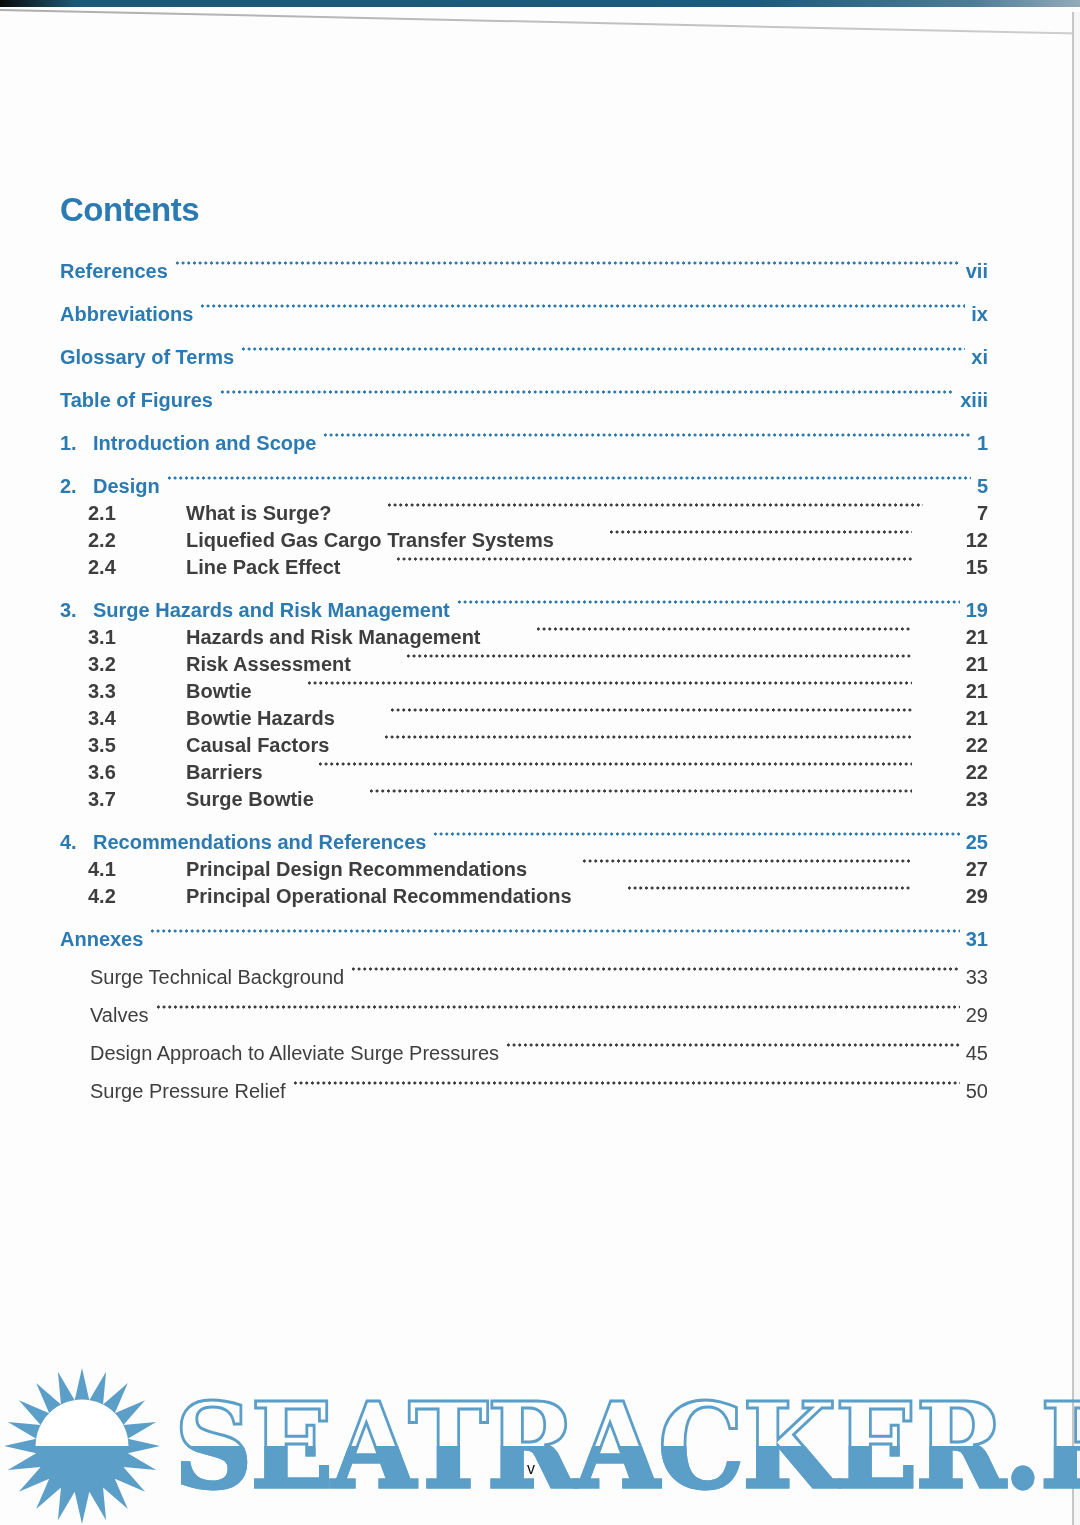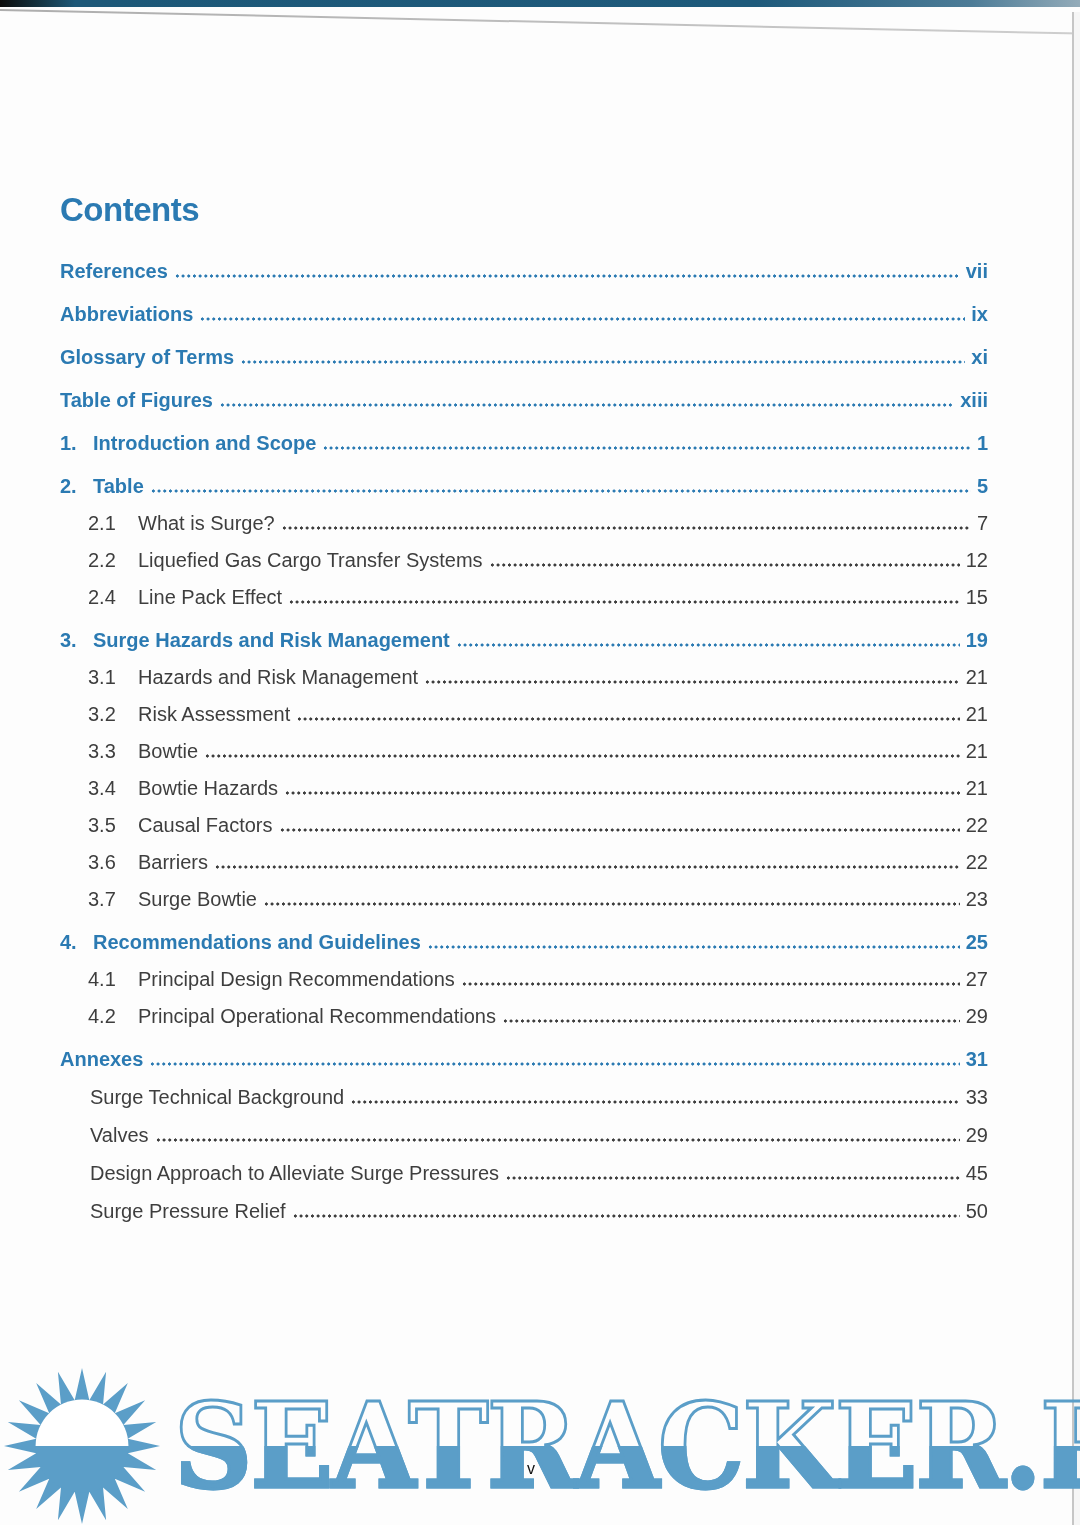--- a/index.html
+++ b/index.html
@@ -35,29 +35,29 @@
     background:#f6f6f6;
   }
 
   
   .toc { position:absolute; left:60px; top:191px; width:928px; color:var(--dark); }
   h1 {
     font-size:33px; font-weight:700; color:var(--blue);
     letter-spacing:-0.5px; margin-bottom:31px;
   }
   .row {
-    display:flex; align-items:flex-end;
+    display:flex; 
     height:22px; font-size:20px; line-height:22px; white-space:nowrap;
   }
   .front .row { color:var(--blue); font-weight:700; }
   .front .row + .row { margin-top:21px; }
   .group { margin-top:21px; }
   .row.main { color:var(--blue); font-weight:700; }
   .row.main .num { flex:0 0 33px; }
-  .row.sub { padding-left:28px; margin-top:15px; color:var(--dark); font-weight:400; }
+  .row.sub { padding-left:28px; margin-top:5px; color:var(--dark); font-weight:700;gap:48px; }
   .row.sub .num { flex:0 0 50px; }
   .row.annex-item { padding-left:30px; margin-top:16px; color:var(--dark); font-weight:400; }
   .label { flex:0 0 auto; }
   .leader {
     flex:1 1 auto; height:6px; margin:0 6px 3px 7px;
     background-image:radial-gradient(circle at 2.2px 3px, currentColor 1.45px, transparent 1.7px);
     background-size:5.7px 6px; background-repeat:repeat-x; background-position:left bottom;
   }
   .page-num { flex:0 0 auto; }
 
@@ -118,21 +118,21 @@
         <div class="row main">
           <span class="num">1.</span>
           <span class="label">Introduction and Scope</span>
           <span class="leader"></span>
           <span class="page-num">1</span>
         </div>
       </div>
       <div class="group">
         <div class="row main">
           <span class="num">2.</span>
-          <span class="label">Table</span>
+          <span class="label">Design</span>
           <span class="leader"></span>
           <span class="page-num">5</span>
         </div>
         <div class="row sub">
           <span class="num">2.1</span>
           <span class="label">What is Surge?</span>
           <span class="leader"></span>
           <span class="page-num">7</span>
         </div>
         <div class="row sub">
@@ -194,21 +194,21 @@
         <div class="row sub">
           <span class="num">3.7</span>
           <span class="label">Surge Bowtie</span>
           <span class="leader"></span>
           <span class="page-num">23</span>
         </div>
       </div>
       <div class="group">
         <div class="row main">
           <span class="num">4.</span>
-          <span class="label">Recommendations and Guidelines</span>
+          <span class="label">Recommendations and References</span>
           <span class="leader"></span>
           <span class="page-num">25</span>
         </div>
         <div class="row sub">
           <span class="num">4.1</span>
           <span class="label">Principal Design Recommendations</span>
           <span class="leader"></span>
           <span class="page-num">27</span>
         </div>
         <div class="row sub">

